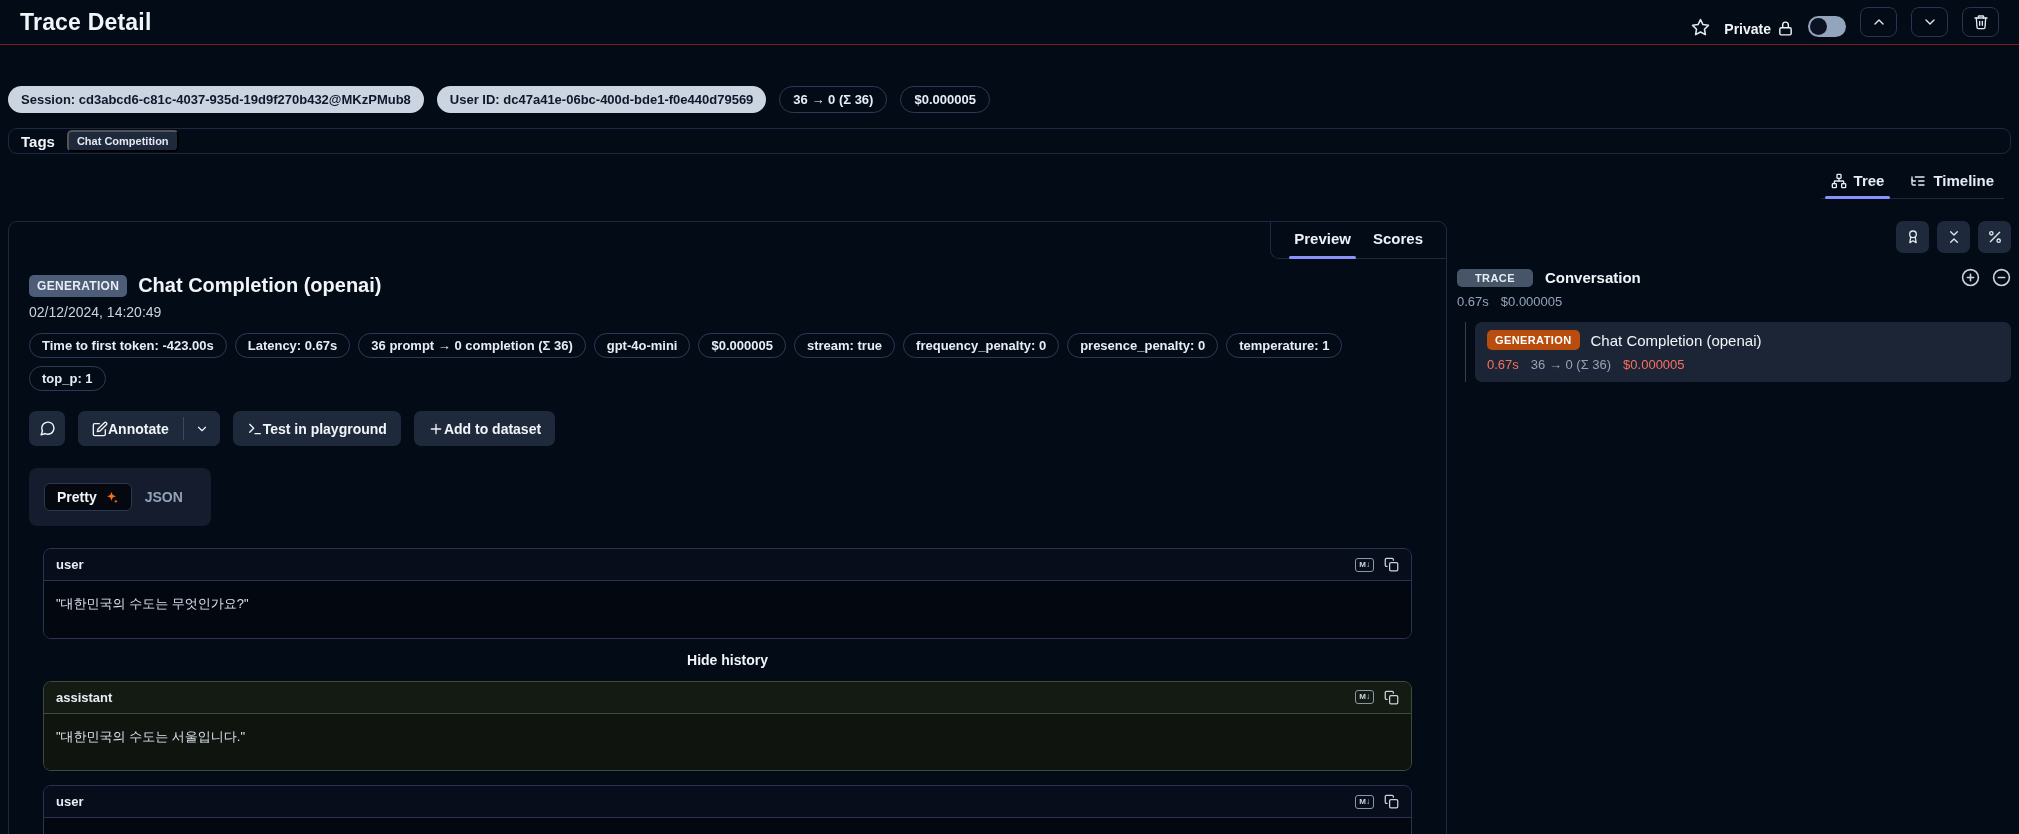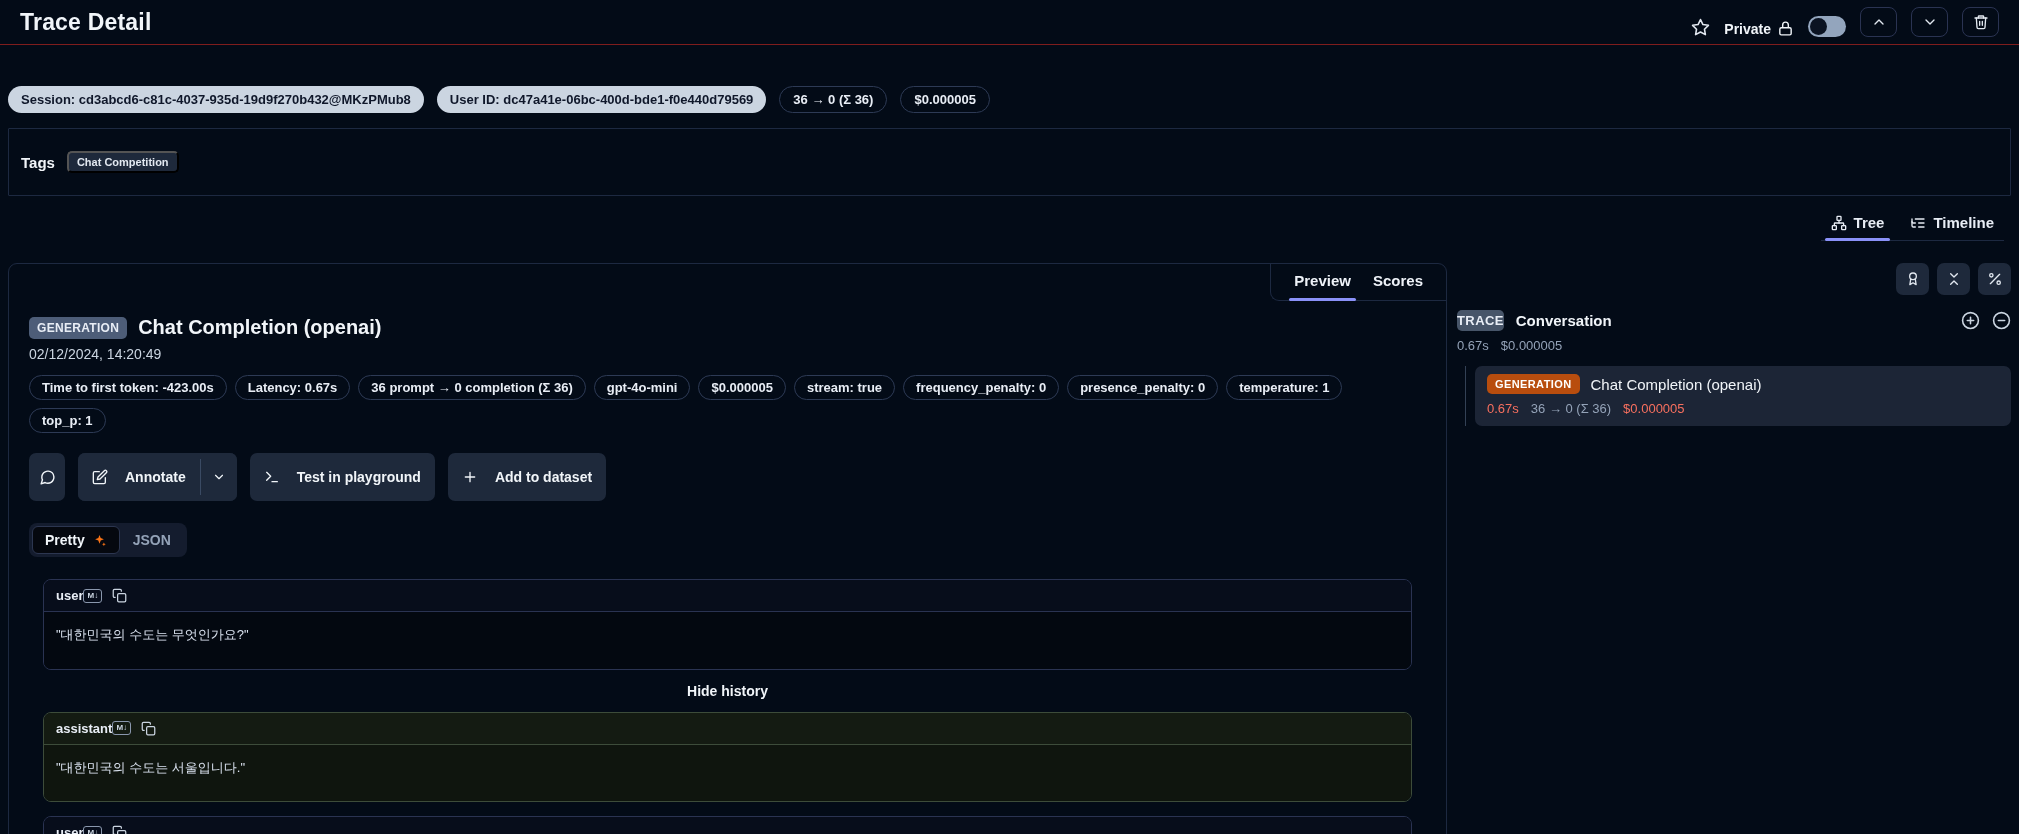--- a/index.html
+++ b/index.html
@@ -24,22 +24,22 @@
     background:transparent; color:#e2e8f0; display:flex; align-items:center; justify-content:center; cursor:pointer; }
 
   
   .id-row { display:flex; align-items:center; gap:13px; padding:9px 8px; }
   .chip { height:27px; display:inline-flex; align-items:center; padding:0 13px;
     border-radius:14px; font-size:13px; font-weight:700; white-space:nowrap;margin-top:32px; }
   .chip-light { background:#cbd5e1; color:#0f172a; }
   .chip-outline { background:transparent; border:1px solid #2d3a55; color:#e8edf5; }
 
   
-  .tags-box { margin:6px 8px 0 8px; border:1px solid #1d2941; border-radius:1px;
-    padding:22px 12px; display:flex; align-items:center; gap:12px; }
+  .tags-box { margin:6px 8px 0 8px; border:1px solid #1d2941; border-radius:9px;
+    padding:1px 12px; display:flex; align-items:center; gap:12px; }
   .tags-label { font-weight:700; font-size:15px; }
   .tag-chip { background:#1e293b; color:#e2e8f0; font-size:11px; font-weight:700;
     padding:3px 8px; border-radius:5px; cursor:pointer; }
 
   
   .view-tabs-row { display:flex; justify-content:flex-end; padding:12px 15px 0 8px; }
   .view-tabs { display:flex; gap:6px; border-bottom:1px solid #1d2941; }
   .view-tab { display:flex; align-items:center; gap:7px; padding:6px 10px 9px 10px;
     background:none; border:none; color:#e8edf5; font-size:15px; font-weight:600;
     cursor:pointer; position:relative; }
@@ -64,37 +64,37 @@
     padding:4px 8px; border-radius:5px; letter-spacing:.3px; }
   .gen-title { font-size:20px; font-weight:700; }
   .timestamp { color:#cbd5e1; font-size:14px; margin-top:7px; }
 
   .meta-badges { display:flex; flex-wrap:wrap; gap:8px 8px; margin-top:13px; max-width:1360px; }
   .pill-meta { border:1px solid #2d3a55; color:#e8edf5; border-radius:13px;
     font-size:13px; font-weight:700; padding:4px 12px; white-space:nowrap; }
 
   .actions { display:flex; align-items:center; gap:13px; margin-top:20px; }
   .btn { background:#1e293b; border:none; color:#f1f5f9; font-size:14px; font-weight:700;
-    height:48px; border-radius:7px; display:inline-flex; align-items:center; gap:17px;
+    height:35px; border-radius:7px; display:inline-flex; align-items:center; gap:0;
     padding:0 14px; cursor:pointer; }
   .btn-icononly { width:36px; padding:0; justify-content:center; }
   .split { display:flex; align-items:stretch; background:#1e293b; border-radius:7px; overflow:hidden; }
   .split .btn { border-radius:0; }
   .split-divider { width:1px; background:#3a4a63; margin:6px 0; }
 
   .format-toggle { display:inline-flex; align-items:center; background:#141c2e;
-    border-radius:8px; padding:3px; margin-top:22px; }
+    border-radius:8px; padding:15px; margin-top:22px; }
   .fmt-tab { background:none; border:1px solid transparent; color:#94a3b8; font-size:14px; font-weight:700;
     padding:5px 12px; border-radius:6px; cursor:pointer; display:inline-flex; align-items:center; gap:7px; }
   .fmt-tab.active { background:#05080f; border-color:#2c3650; color:#f1f5f9; }
 
   
   .messages { margin:22px 14px 0 14px; }
   .msg-panel { border:1px solid #2a3352; border-radius:8px; overflow:hidden; }
-  .msg-head { display:flex; align-items:center; 
+  .msg-head { display:flex; align-items:center; justify-content:space-between;
     padding:8px 12px; border-bottom:1px solid #2a3352; background:#070d1b; }
   .msg-role { font-size:13px; font-weight:700; color:#e8edf5; }
   .msg-tools { display:flex; align-items:center; gap:10px; color:#cbd5e1; }
   .md-icon { border:1px solid #8a97ad; border-radius:3px; font-size:8px; font-weight:700;
     padding:2px 3px; color:#cbd5e1; background:none; cursor:pointer; line-height:1; }
   .copy-btn { background:none; border:none; color:#cbd5e1; cursor:pointer; }
   .msg-body { padding:13px 12px 24px 12px; font-size:13px; color:#dbe3f0;
     white-space:pre-wrap; background:#030810; min-height:44px; line-height:1.5; }
   .msg-assistant { border-color:#3d4c3a; }
   .msg-assistant .msg-head { background:#141b12; border-bottom-color:#3d4c3a; }
@@ -102,22 +102,22 @@
   .hide-history { display:block; margin:13px auto; background:none; border:none;
     color:#f1f5f9; font-size:14px; font-weight:600; cursor:pointer; text-align:center; }
   .msg-gap { height:14px; }
 
   
   .tree-panel { flex:1; padding-top:0; }
   .tree-actions { display:flex; justify-content:flex-end; gap:8px; }
   .tool-btn { width:33px; height:32px; background:#1e293b; border:none; border-radius:7px;
     color:#e2e8f0; display:flex; align-items:center; justify-content:center; cursor:pointer; }
   .trace-row { display:flex; align-items:center; gap:12px; margin-top:15px; }
-  .trace-badge { background:#475569; color:#e8edf5; font-size:13px; font-weight:700;
-    padding:3px 0; border-radius:5px; letter-spacing:.4px; }
+  .trace-badge { background:#475569; color:#e8edf5; font-size:11px; font-weight:700;
+    padding:3px 18px; border-radius:5px; letter-spacing:.4px; }
   .trace-title { font-size:15px; font-weight:600; }
   .trace-row .spacer { flex:1; }
   .circ-btn { background:none; border:none; color:#cbd5e1; cursor:pointer; }
   .trace-metrics { display:flex; gap:12px; color:#94a3b8; font-size:13px; margin-top:7px; }
   .node-wrap { display:flex; margin-top:13px; }
   .node-line { width:1px; background:#334155; margin-left:8px; }
   .tree-node { flex:1; margin-left:9px; background:#1c2536; border-radius:7px;
     padding:8px 12px 10px 12px; cursor:pointer; }
   .node-top { display:flex; align-items:center; gap:11px; }
   .gen-badge-orange { background:#b84d0e; color:#fff; font-size:11px; font-weight:700;

